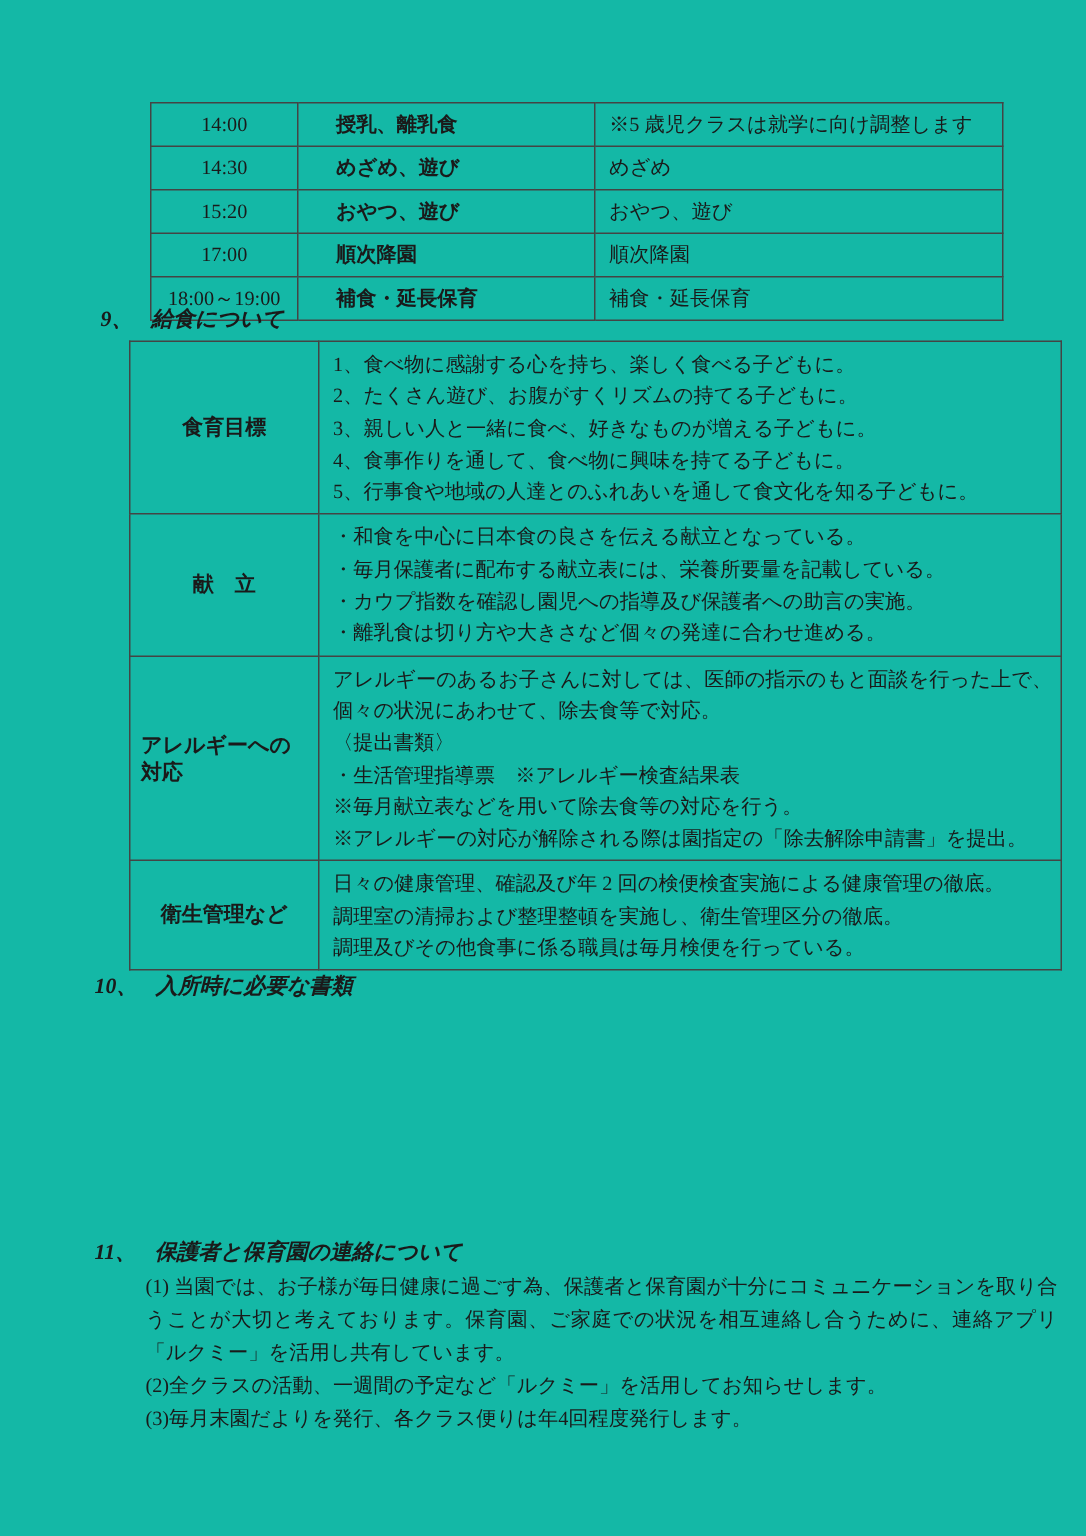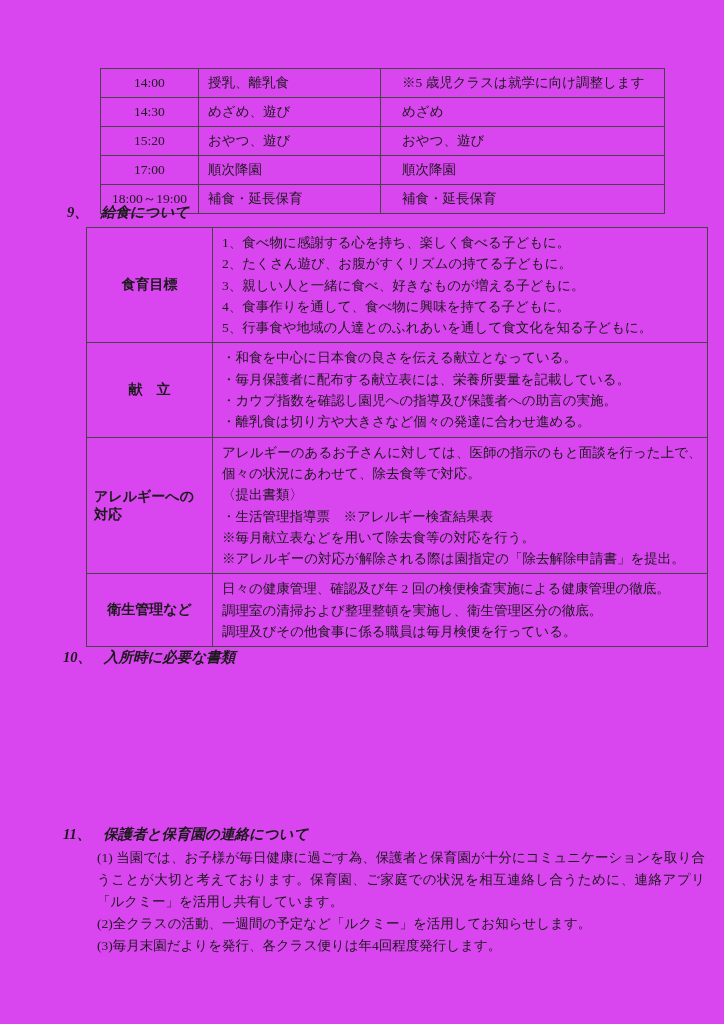--- a/index.html
+++ b/index.html
@@ -1,34 +1,34 @@
 <!DOCTYPE html>
 <html lang="ja"><head>
 <meta charset="utf-8">
 <style>
   html,body { margin:0; padding:0; background:#e8e8e8; }
   .page {
     position:relative;
     width:724px; height:1024px;
     margin:0 auto;
-    background:#d946ef;
+    background:#14b8a6;
     color:#1a1a1a;
     font-family:"Liberation Serif","DejaVu Serif",serif;
     font-size:14px;
     overflow:hidden;
   }
   table { border-collapse:collapse; }
   td { border:1px solid #444; }
 
   
   .schedule { position:absolute; top:68px; left:100px; table-layout:fixed; }
   .schedule td { height:26px; font-size:13.5px; overflow:hidden; white-space:nowrap; }
   .schedule .col-time  { width:95px;  text-align:center; }
-  .schedule .col-act   { width:171px; padding-left:9px; }
-  .schedule .col-note  { width:261px; padding-left:21px; }
+  .schedule .col-act   { width:171px; padding-left:25px;font-weight:bold; }
+  .schedule .col-note  { width:261px; padding-left:9px; }
 
   
   .sec-heading { position:absolute; font-weight:bold; font-size:14.5px; white-space:nowrap;font-style:italic; }
   .sec-heading .num { display:inline-block; }
   .sec-heading .ttl { display:inline-block; margin-left:12px; }
   #h9  { top:203px; left:67px; }
   #h10 { top:648px; left:63px; }
   #h11 { top:825px; left:63px; }
 
   

